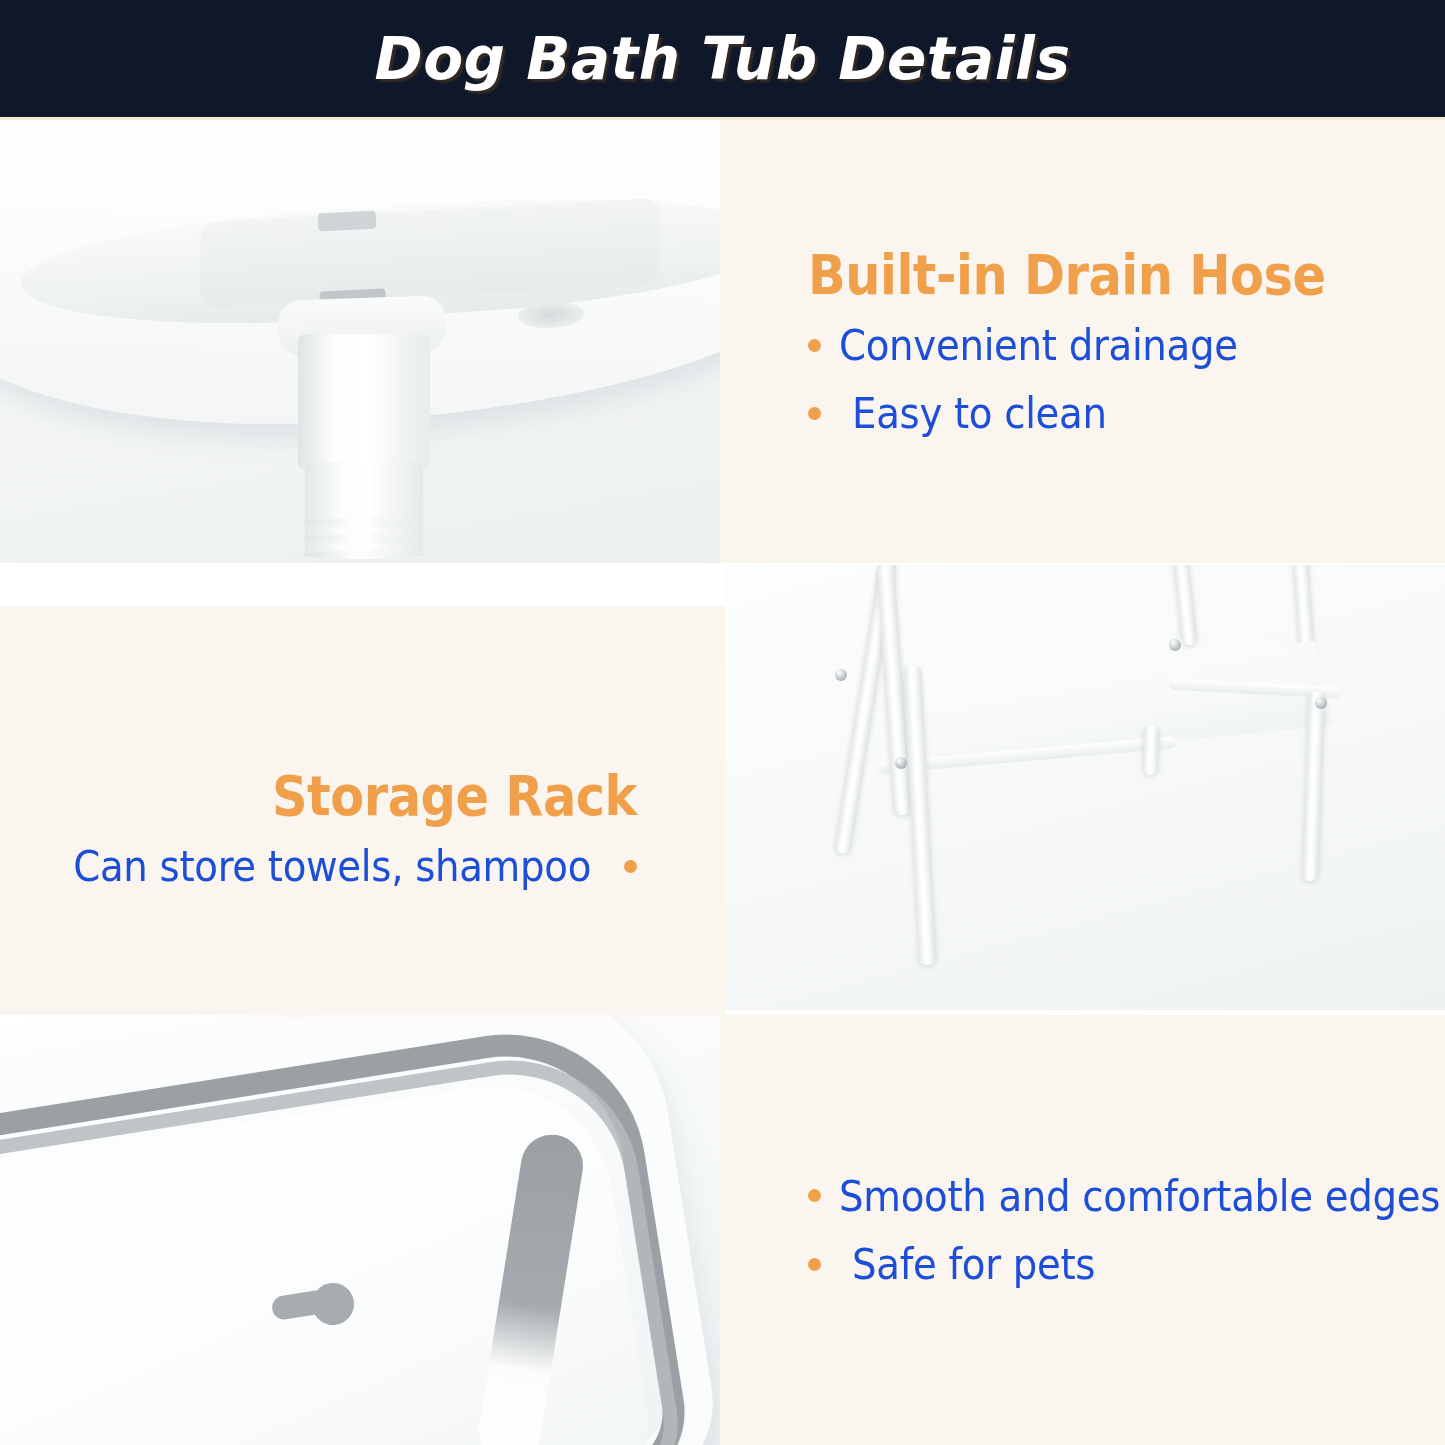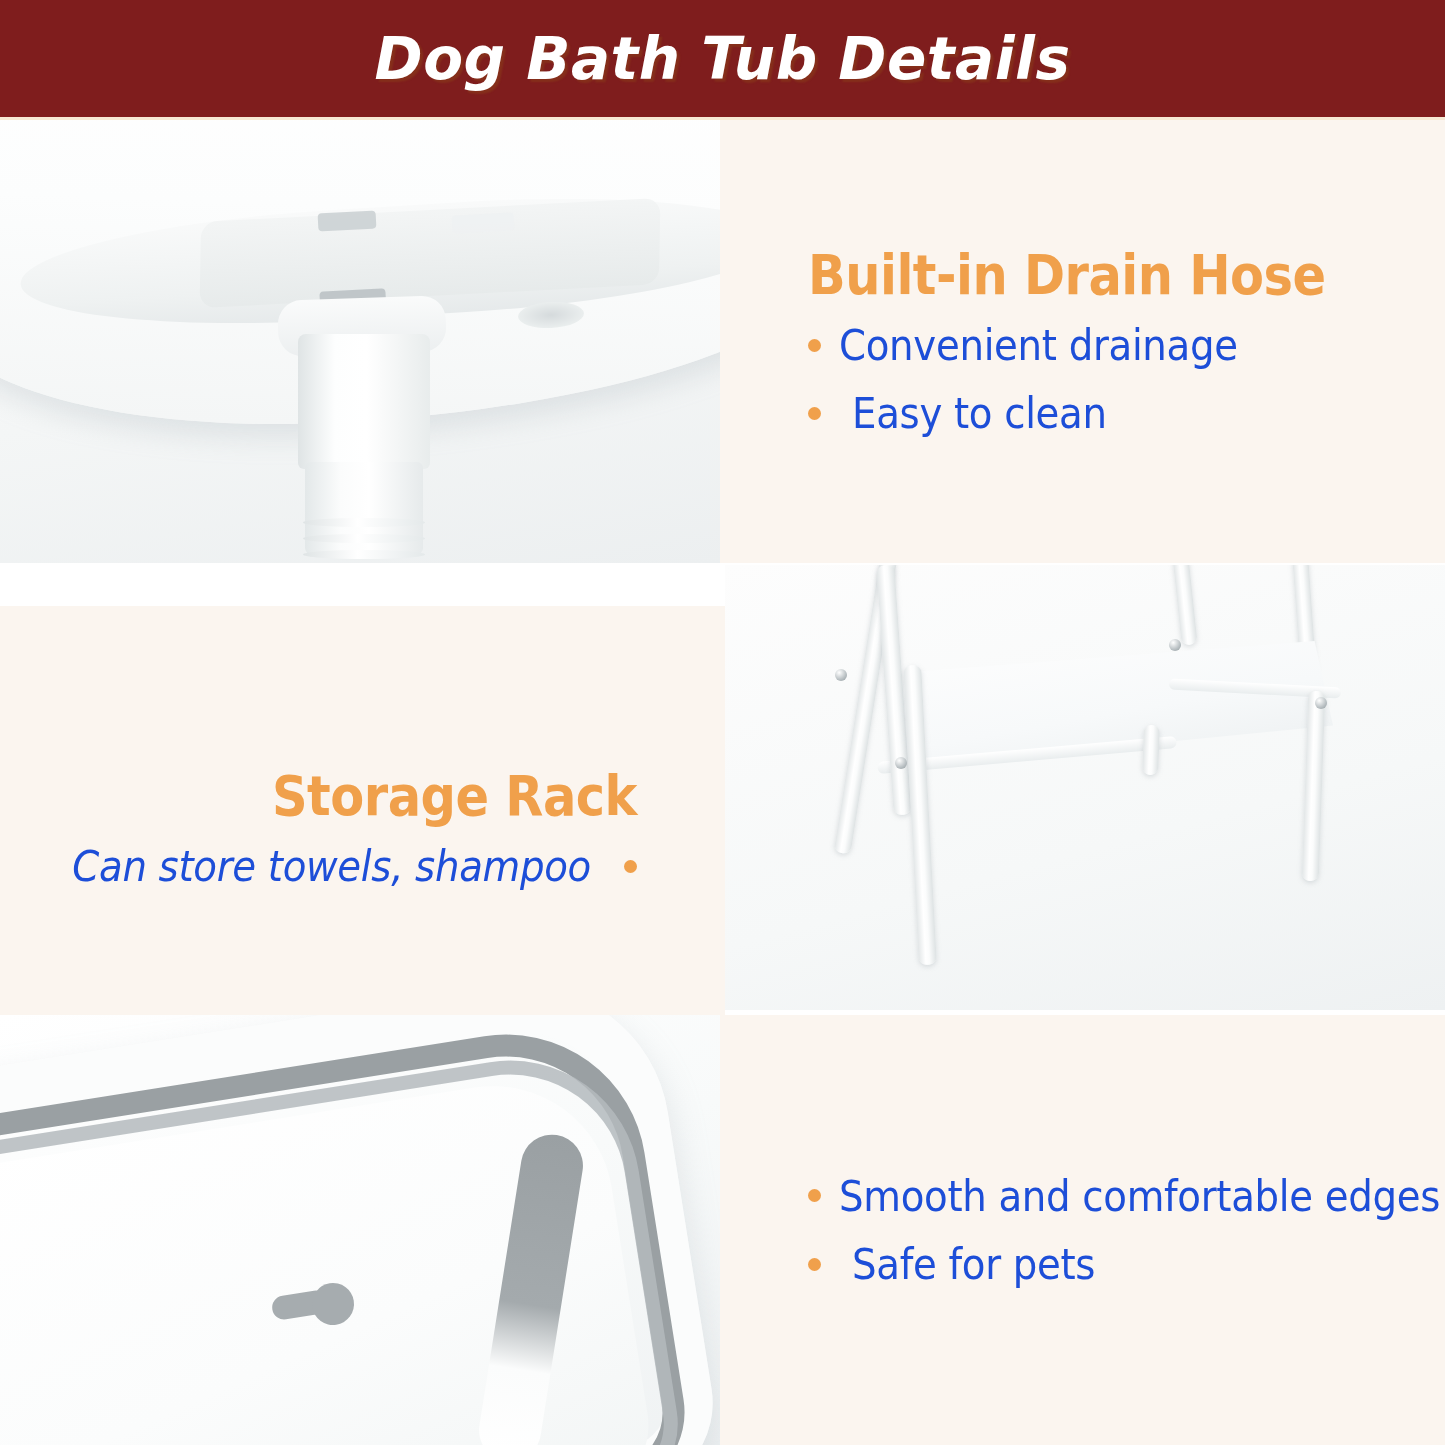--- a/index.html
+++ b/index.html
@@ -19,21 +19,21 @@
     height: 1445px;
     background: #ffffff;
   }
 
   
   .header {
     position: absolute;
     left: 0; top: 0;
     width: 1445px;
     height: 117px;
-    background: #7f1d1d;
+    background: #0f172a;
     display: flex;
     align-items: center;
     justify-content: center;
   }
   .header-title {
     font-family: "DejaVu Sans", sans-serif;
     font-size: 58px;
     font-weight: bold;
     font-style: italic;
     color: #FFFFFF;
@@ -92,21 +92,21 @@
     align-items: center;
     margin: 0 0 20px 0;
     font-family: "DejaVu Sans Condensed", "Liberation Sans Narrow", "Liberation Sans", sans-serif;
     font-size: 43px;
     color: #1d4ed8;
     line-height: 1.12;
     letter-spacing: -0.3px;
     white-space: nowrap;
   }
   .bullets li:last-child { margin-bottom: 0; gap: 13px; }
-  .bullets.right li { justify-content: flex-end; font-style: italic; }
+  .bullets.right li { justify-content: flex-end; }
   .dot {
     width: 13px; height: 13px;
     border-radius: 50%;
     background: #F0A04B;
     flex: 0 0 13px;
     margin-right: 18px;
   }
   .bullets.right .dot { margin-right: 0; margin-left: 20px; order: 2; }
 
   

